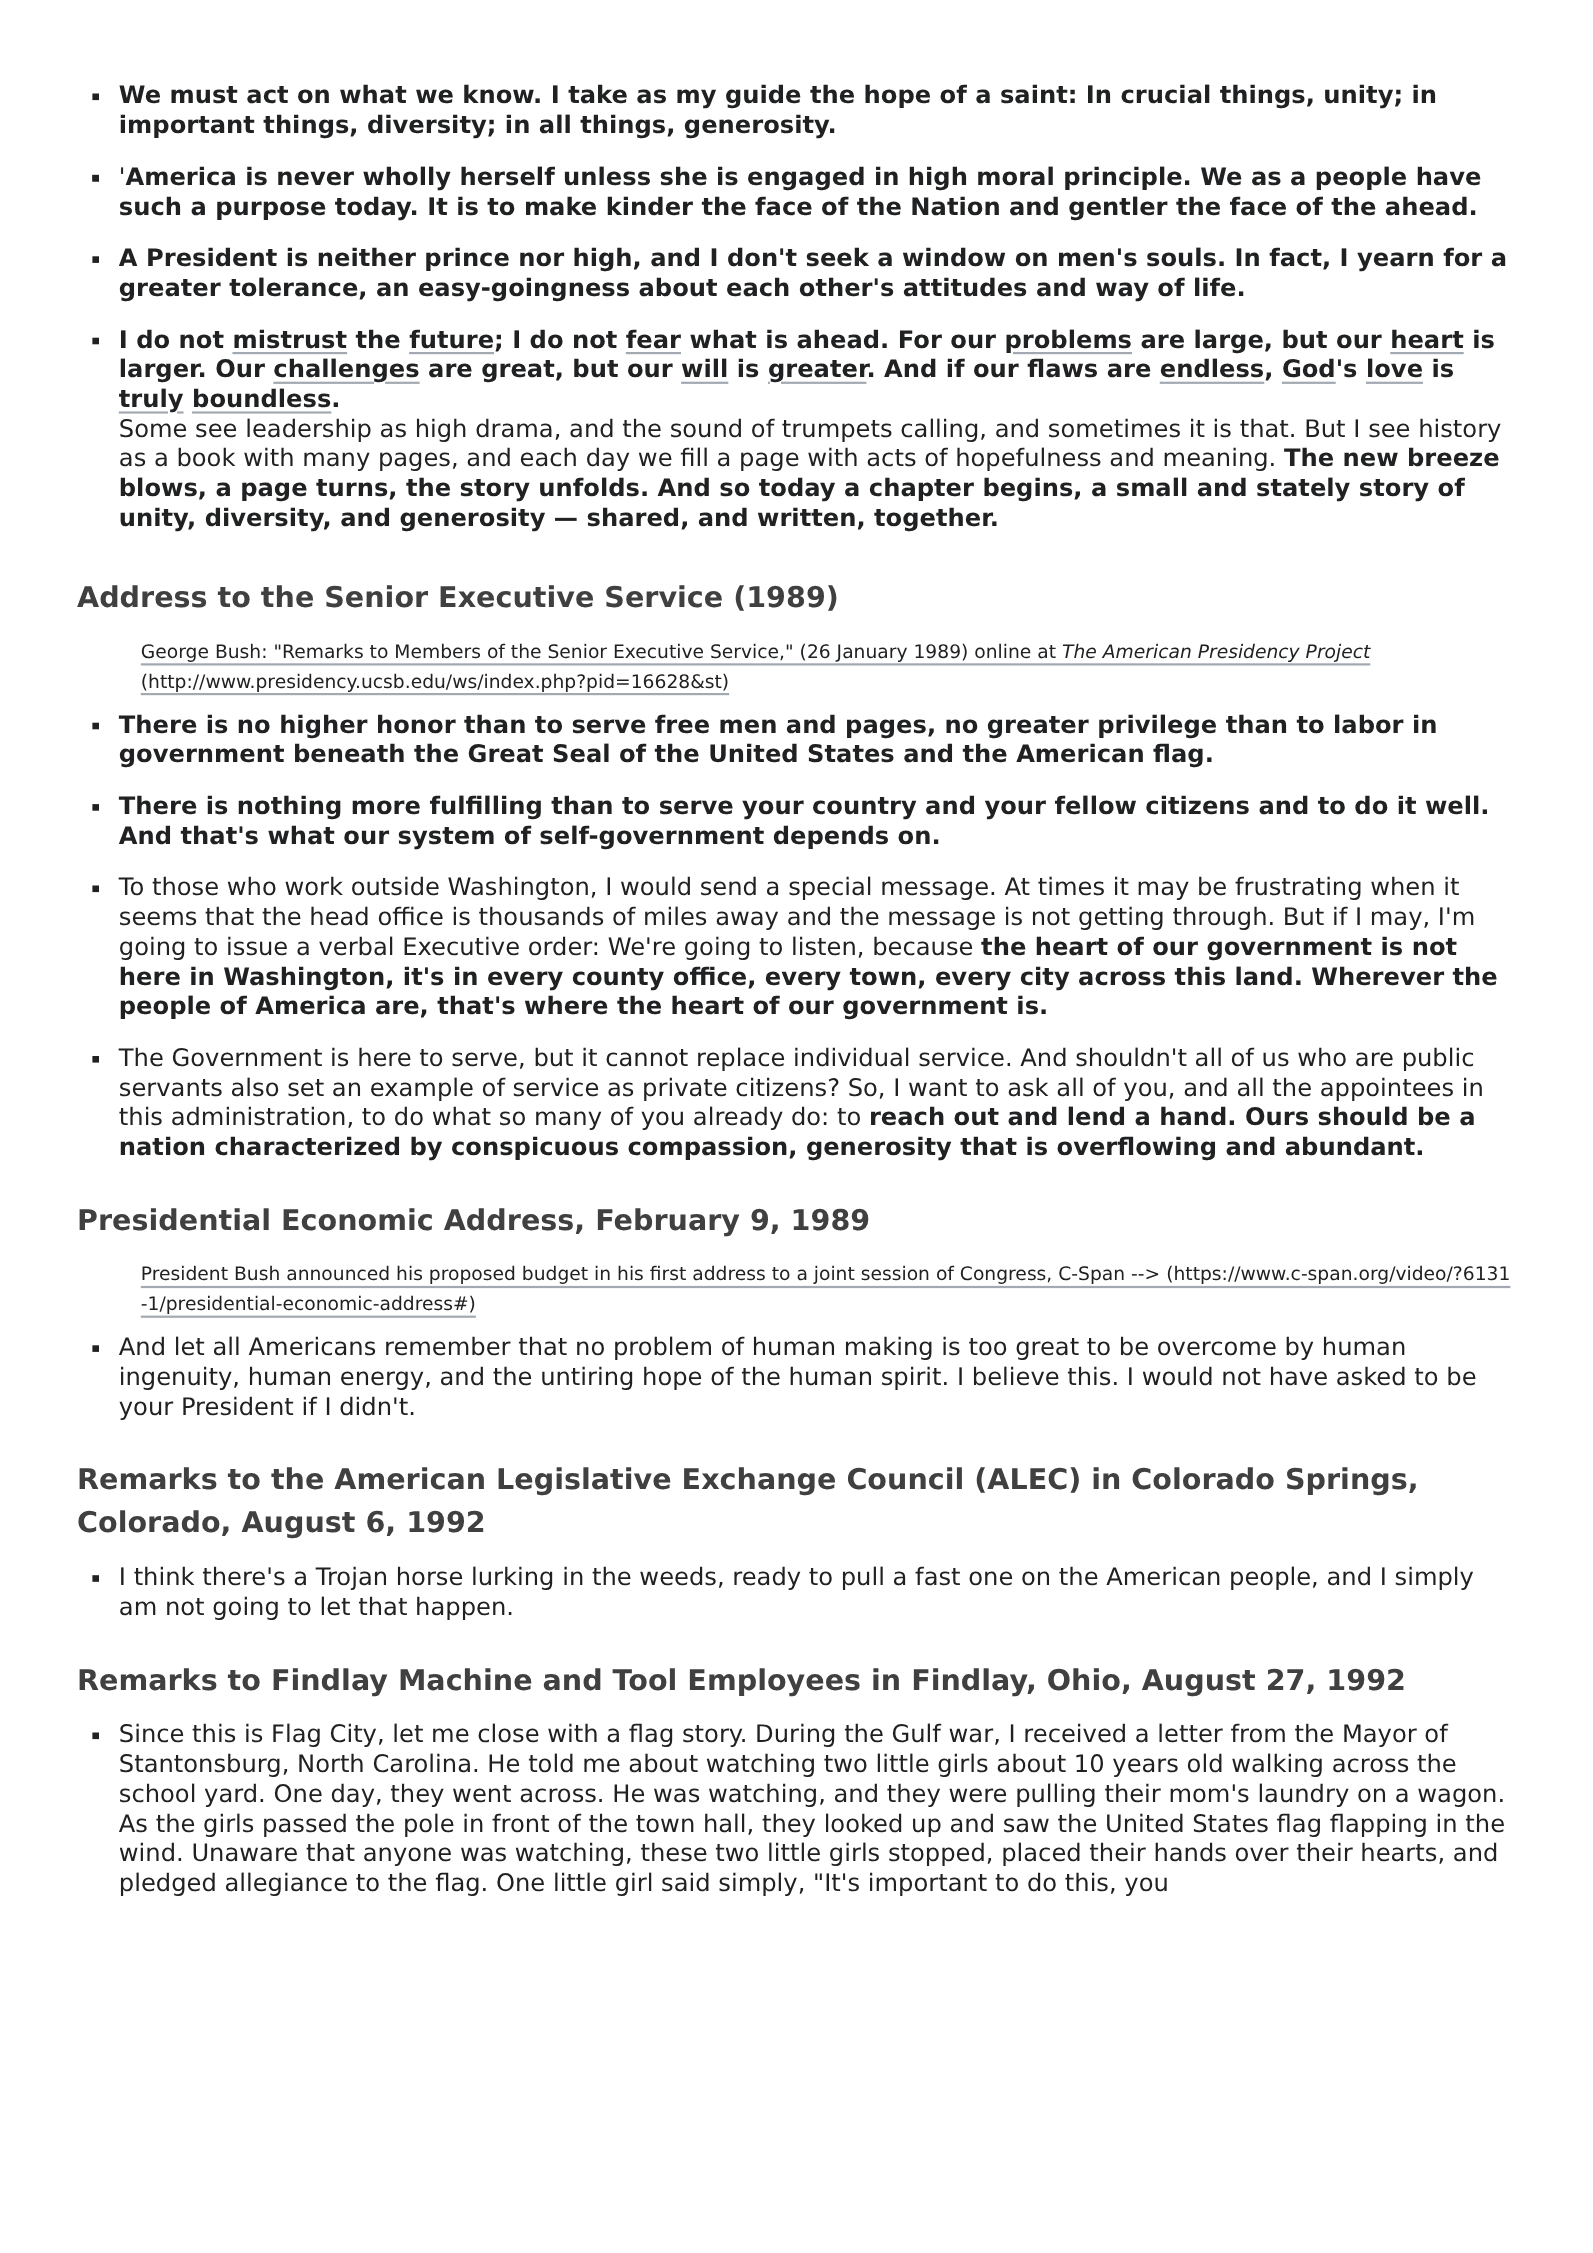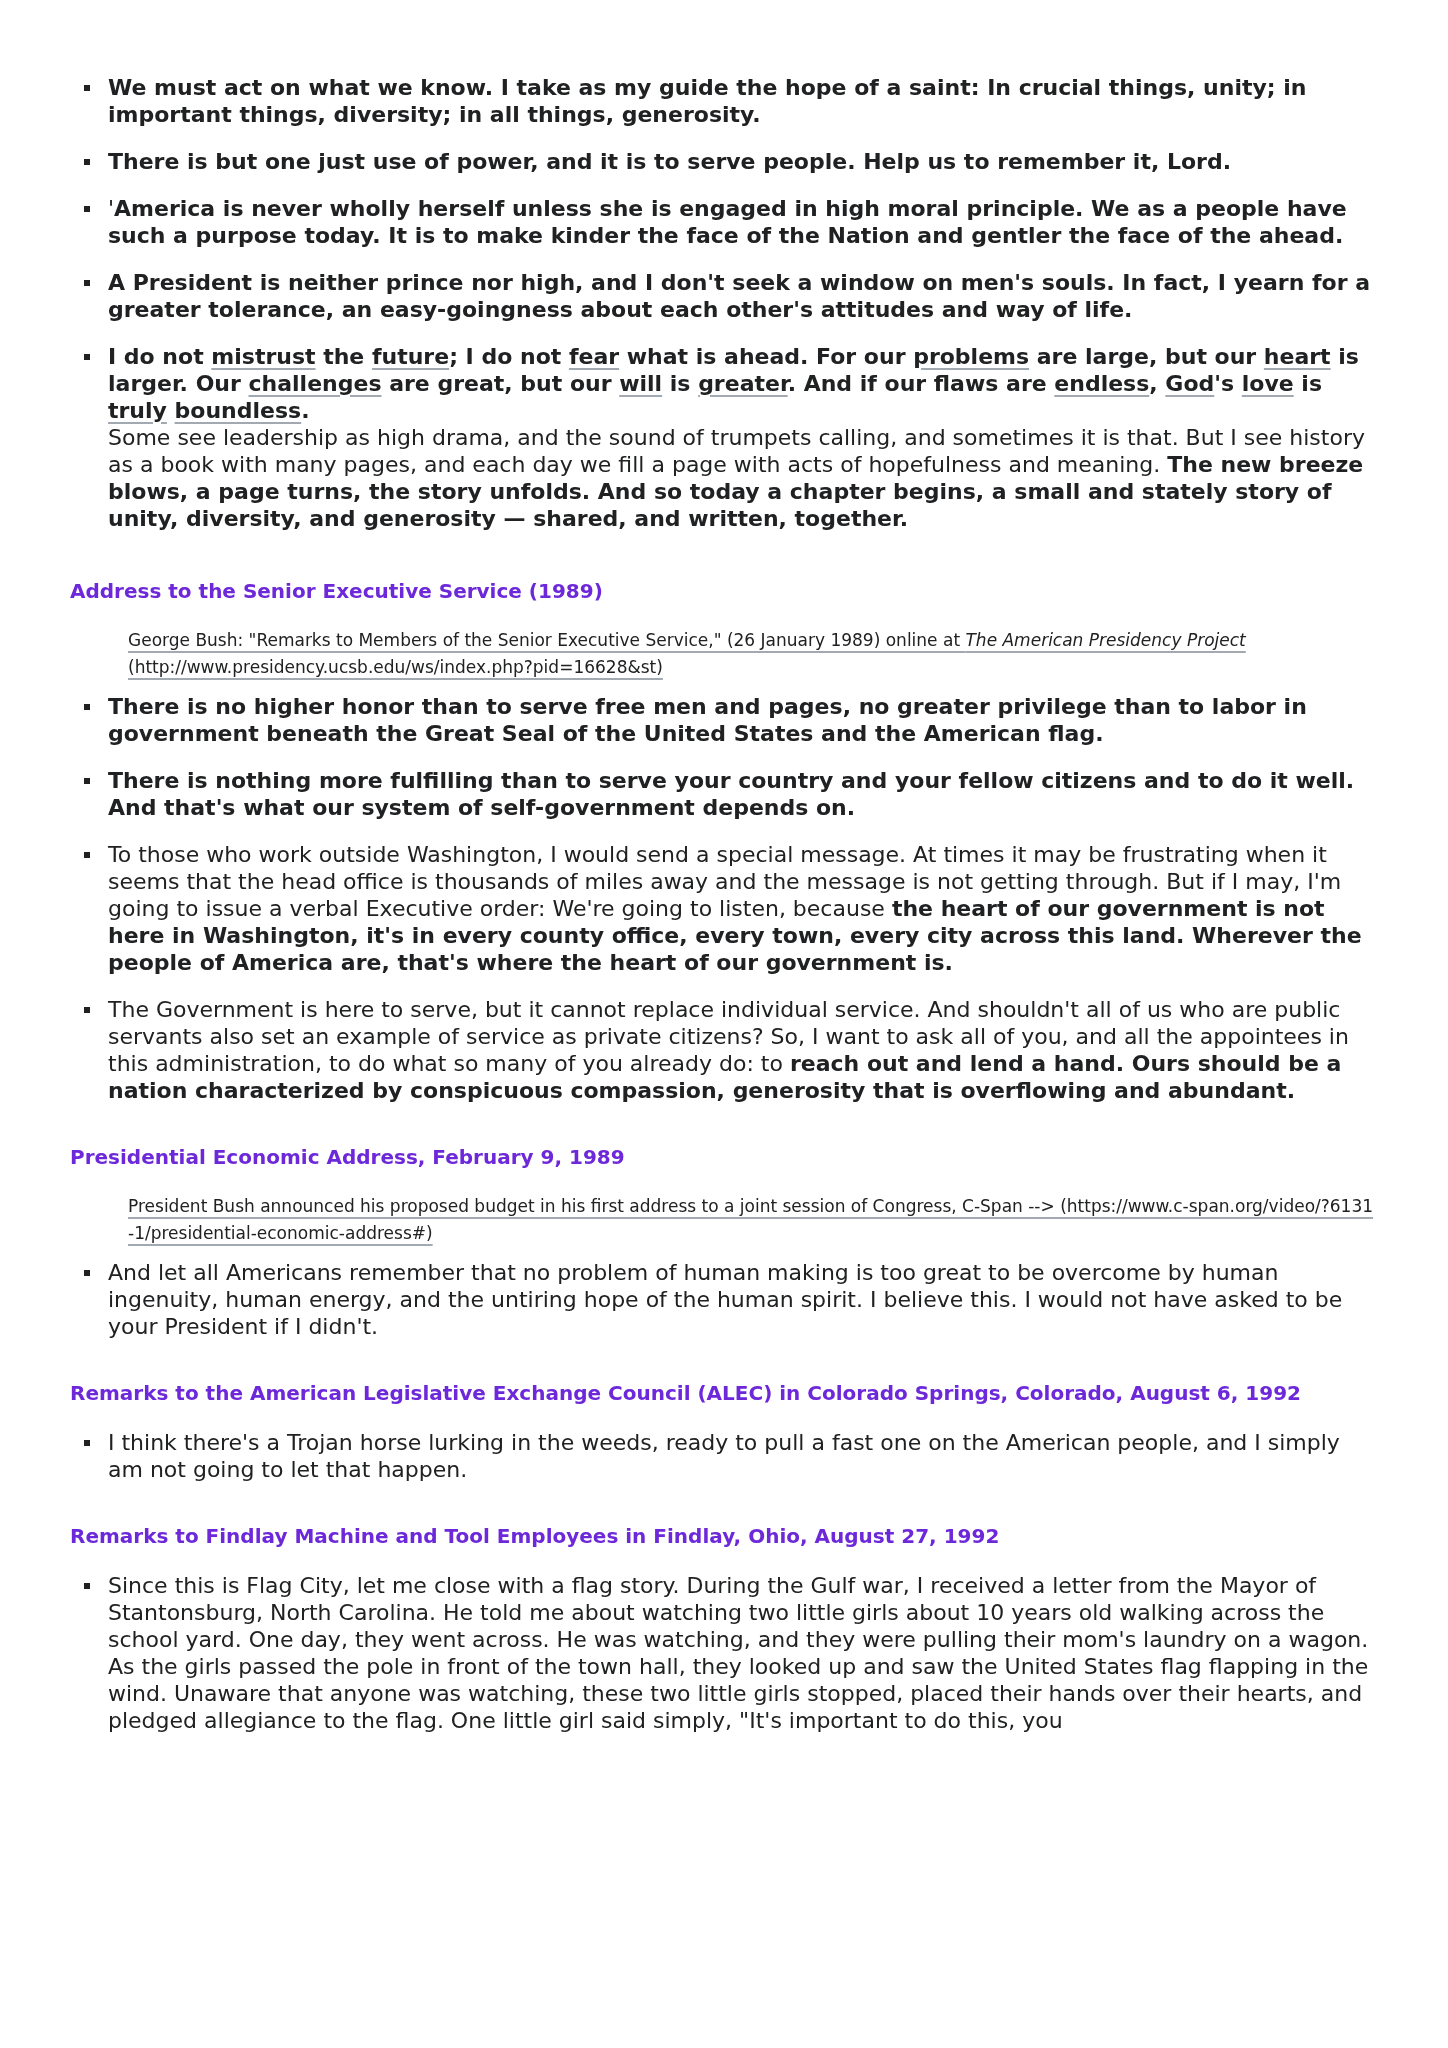--- a/index.html
+++ b/index.html
@@ -41,24 +41,24 @@
     .n { font-weight: normal; }
     .u {
       text-decoration: underline;
       text-decoration-color: #a2a9b1;
       text-decoration-thickness: 2px;
       text-underline-offset: 4px;
       cursor: pointer;
     }
     h2 {
       font-family: "DejaVu Sans", sans-serif;
-      font-size: 20px;
+      font-size: 26px;
       line-height: 39px;
       font-weight: bold;
-      color: #6d28d9;
+      color: #404040;
       margin: 28px 0 16px 0;
     }
     .cite {
       margin: 0 0 12px 58px;
       font-size: 17px;
       line-height: 27px;
       color: #202122;
     }
     .cite a {
       color: #202122;
@@ -74,21 +74,20 @@
 
 <div class="page">
 
   <ul class="quotes" style="margin-top:74px;">
     <li>
       <span class="bullet"></span>
       <span class="b">We must act on what we know. I take as my guide the hope of a saint: In crucial things, unity; in important things, diversity; in all things, generosity.</span>
     </li>
     <li>
       <span class="bullet"></span>
-      <span class="b">There is but one just use of power, and it is to serve people. Help us to remember it, Lord.</span>
     </li>
     <li>
       <span class="bullet"></span>
       <span class="n">'</span><span class="b">America is never wholly herself unless she is engaged in high moral principle. We as a people have such a purpose today. It is to make kinder the face of the Nation and gentler the face of the ahead.</span>
     </li>
     <li>
       <span class="bullet"></span>
       <span class="b">A President is neither prince nor high, and I don't seek a window on men's souls. In fact, I yearn for a greater tolerance, an easy-goingness about each other's attitudes and way of life.</span>
     </li>
     <li style="margin-bottom:0;">

